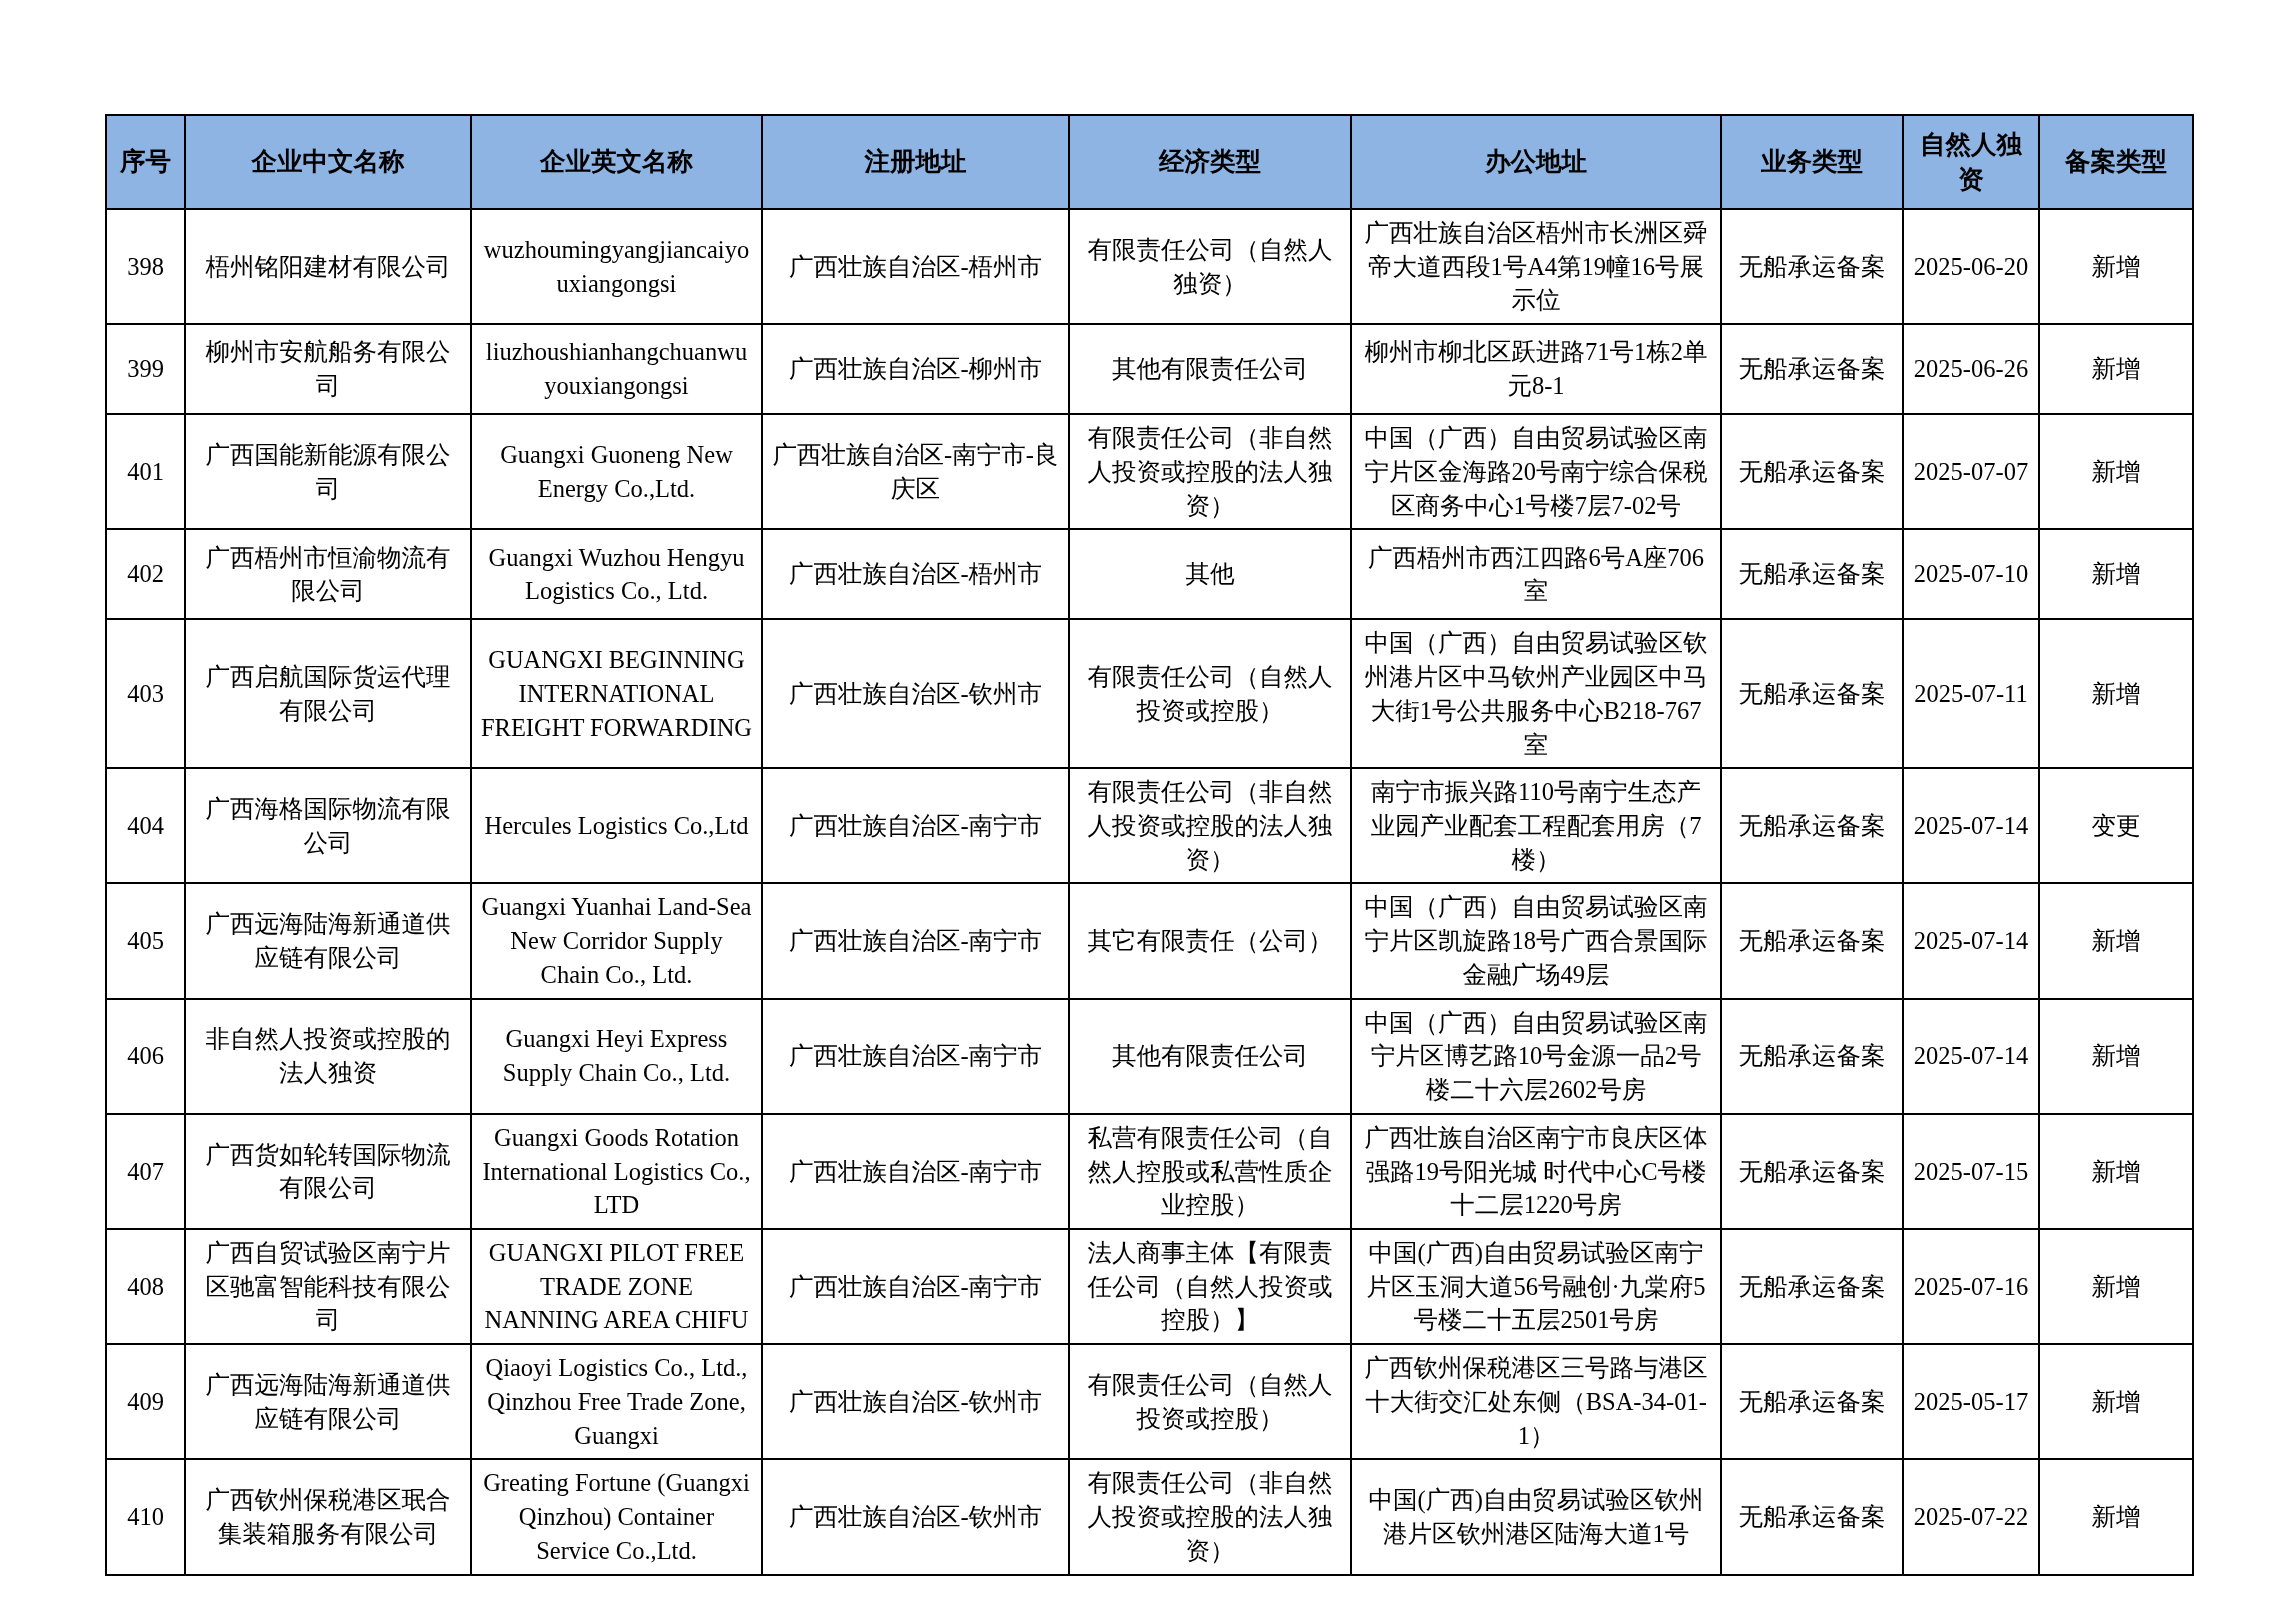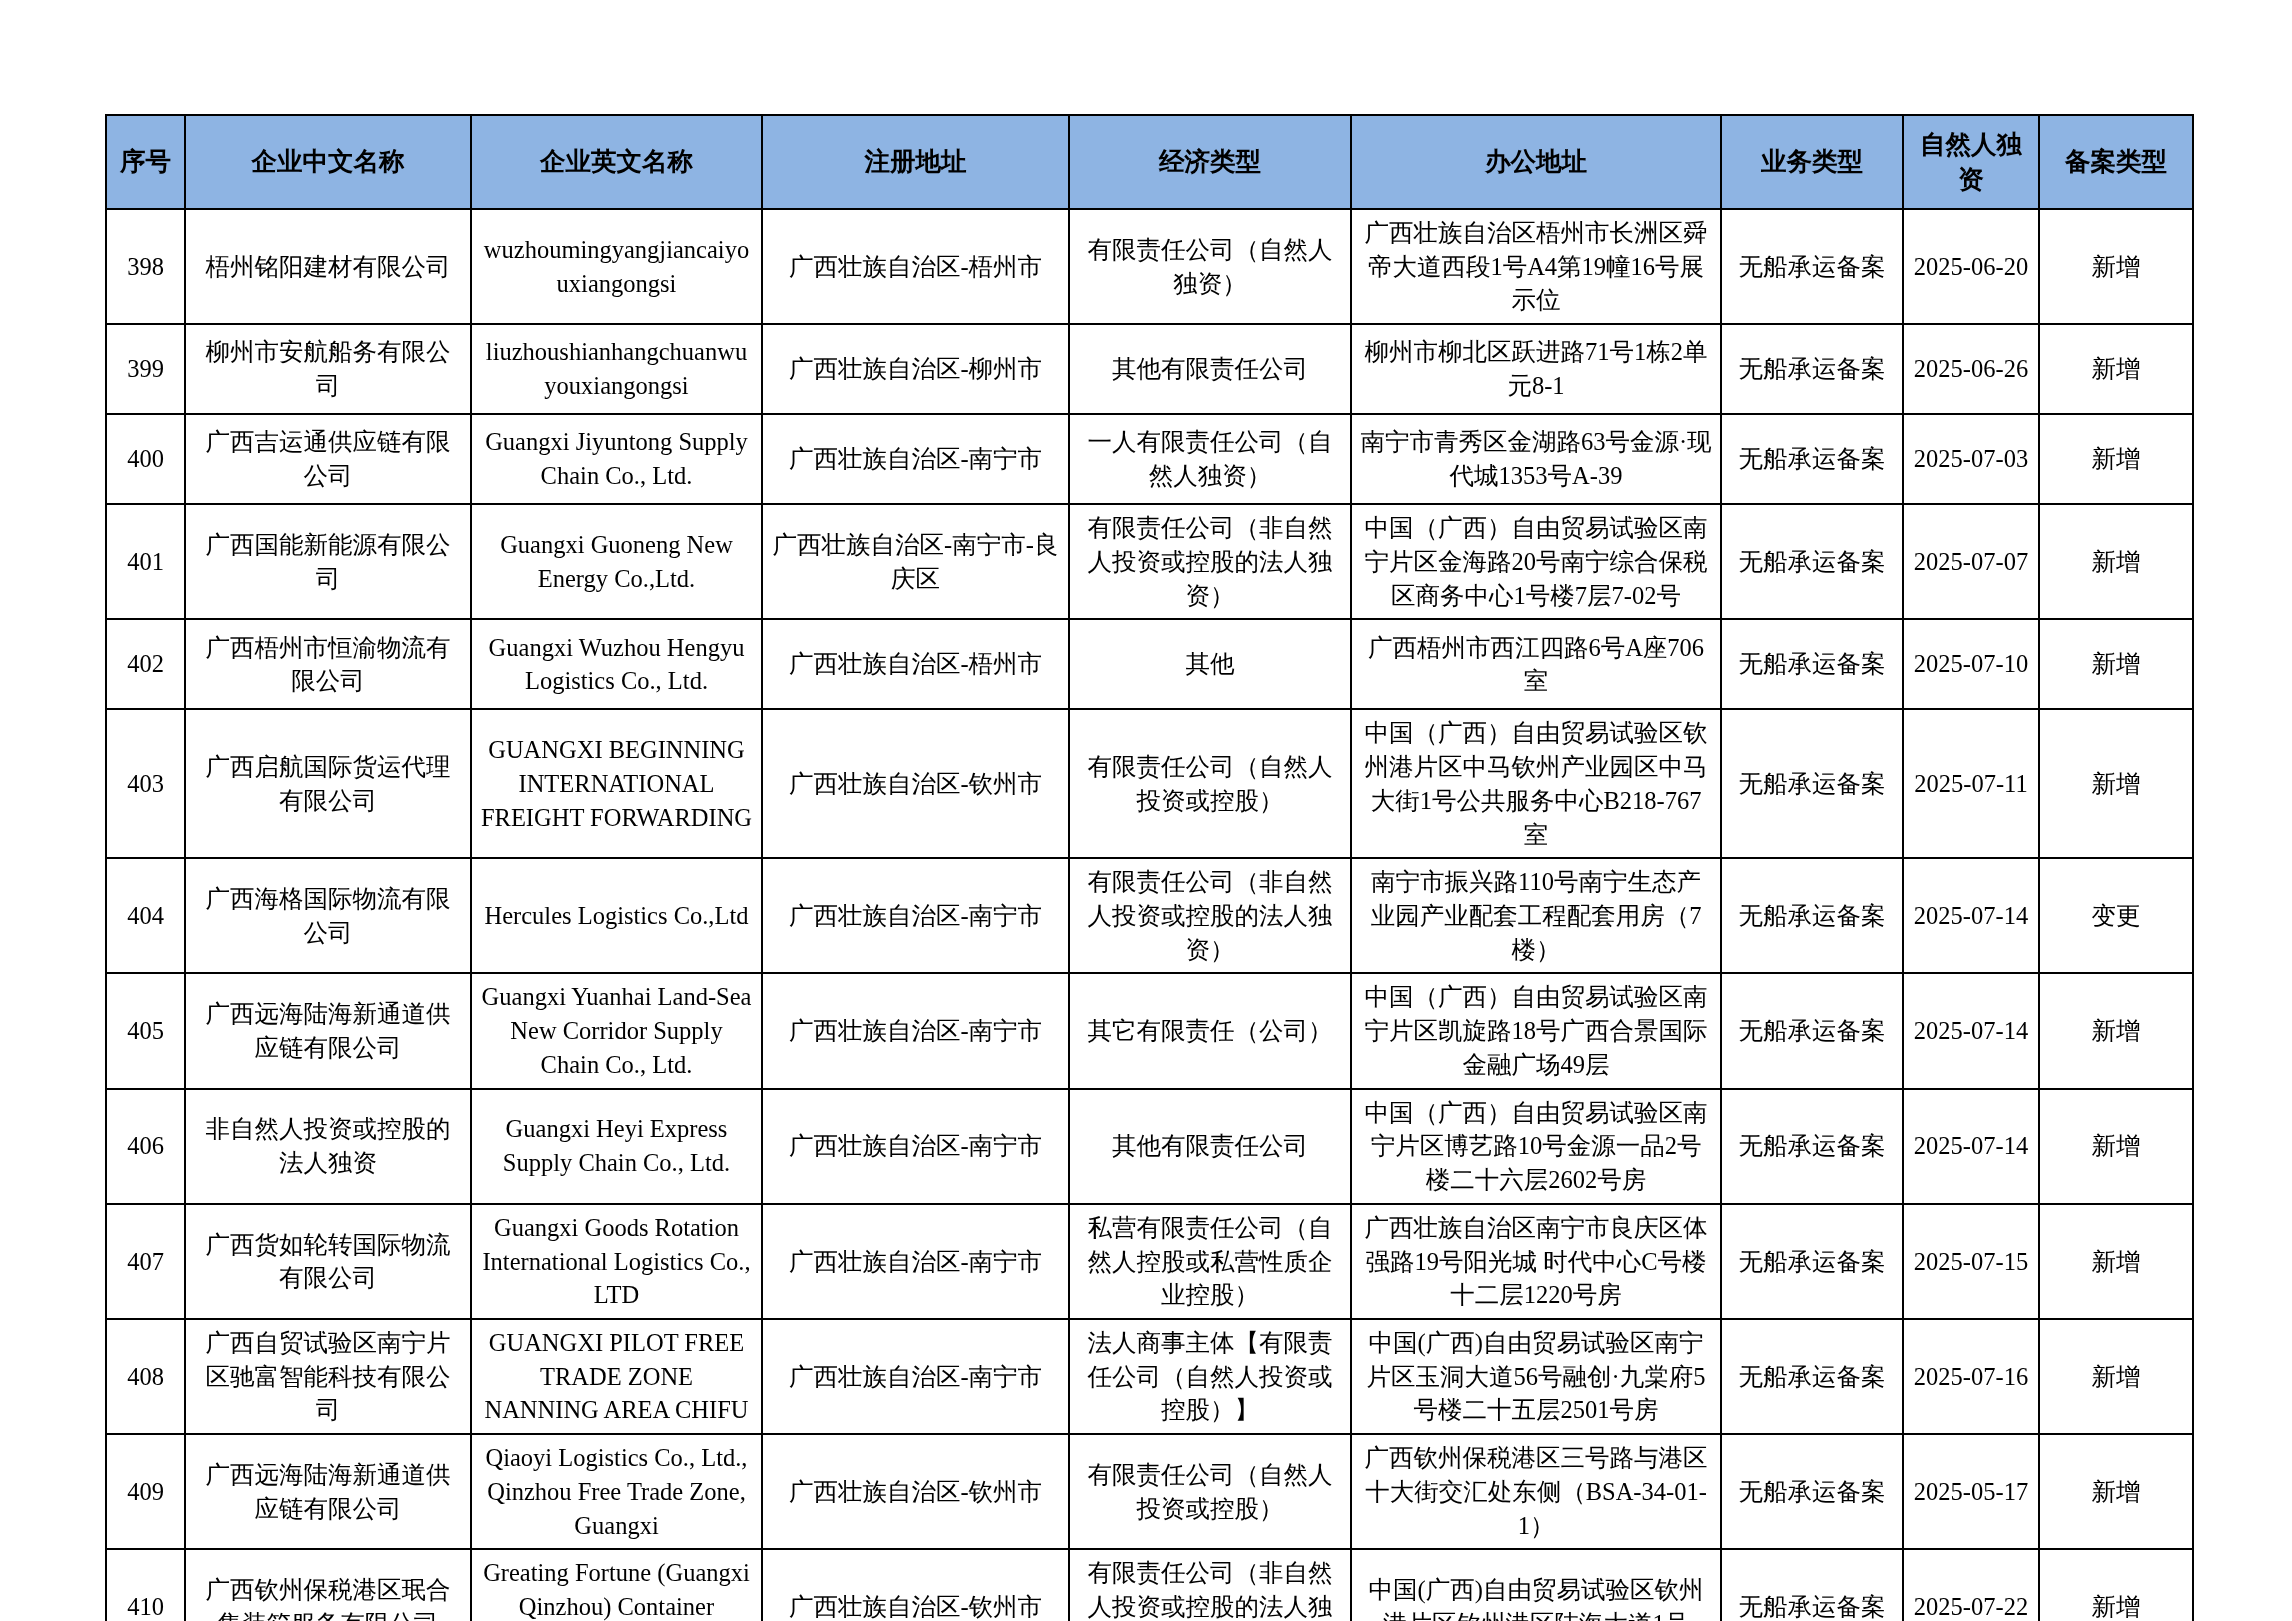--- a/index.html
+++ b/index.html
@@ -109,31 +109,20 @@
           <td class="cell-name_cn">柳州市安航船务有限公司</td>
           <td class="cell-name_en">liuzhoushianhangchuanwuyouxiangongsi</td>
           <td class="cell-reg_addr">广西壮族自治区-柳州市</td>
           <td class="cell-econ_type">其他有限责任公司</td>
           <td class="cell-office_addr">柳州市柳北区跃进路71号1栋2单元8-1</td>
           <td class="cell-biz_type">无船承运备案</td>
           <td class="cell-record_date">2025-06-26</td>
           <td class="cell-record_type">新增</td>
         </tr>
         <tr>
-          <td class="cell-seq">400</td>
-          <td class="cell-name_cn">广西吉运通供应链有限公司</td>
-          <td class="cell-name_en">Guangxi Jiyuntong Supply Chain Co., Ltd.</td>
-          <td class="cell-reg_addr">广西壮族自治区-南宁市</td>
-          <td class="cell-econ_type">一人有限责任公司（自然人独资）</td>
-          <td class="cell-office_addr">南宁市青秀区金湖路63号金源·现代城1353号A-39</td>
-          <td class="cell-biz_type">无船承运备案</td>
-          <td class="cell-record_date">2025-07-03</td>
-          <td class="cell-record_type">新增</td>
-        </tr>
-        <tr>
           <td class="cell-seq">401</td>
           <td class="cell-name_cn">广西国能新能源有限公司</td>
           <td class="cell-name_en">Guangxi Guoneng New Energy Co.,Ltd.</td>
           <td class="cell-reg_addr">广西壮族自治区-南宁市-良庆区</td>
           <td class="cell-econ_type">有限责任公司（非自然人投资或控股的法人独资）</td>
           <td class="cell-office_addr">中国（广西）自由贸易试验区南宁片区金海路20号南宁综合保税区商务中心1号楼7层7-02号</td>
           <td class="cell-biz_type">无船承运备案</td>
           <td class="cell-record_date">2025-07-07</td>
           <td class="cell-record_type">新增</td>
         </tr>

